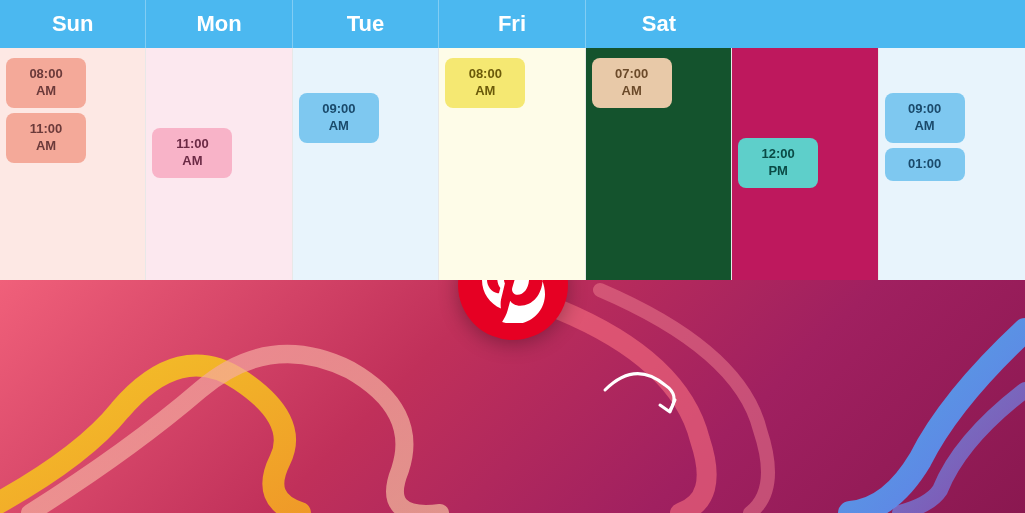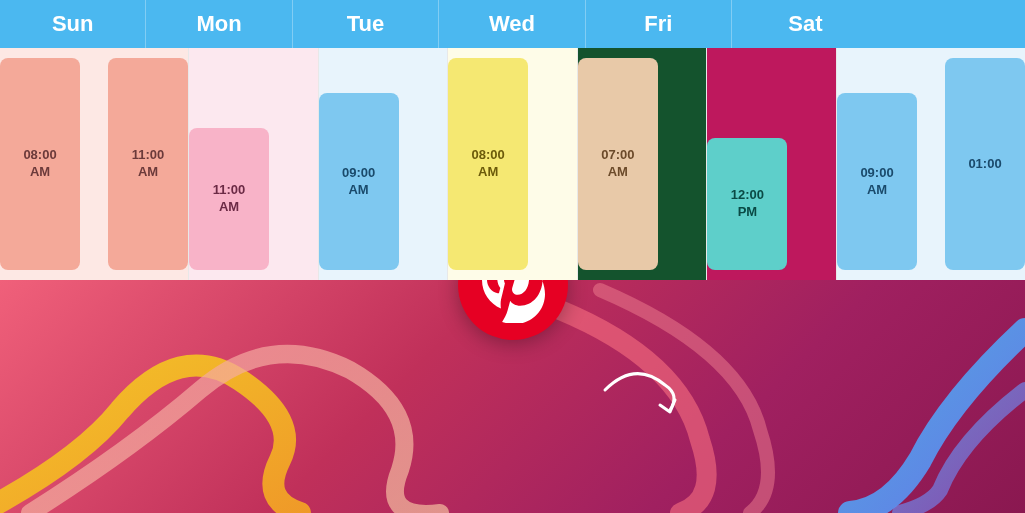--- a/index.html
+++ b/index.html
@@ -35,24 +35,24 @@
     .calendar-header-cell:last-child { border-right: none; }
 
     .calendar-body {
       display: grid;
       grid-template-columns: repeat(7, 1fr);
       height: 232px;
     }
 
     .day-col {
       border-right: 1px solid #e8e8e8;
-      padding: 10px 0;
-      display: flex;
-      flex-direction: row;
-      gap: 28px;
+      padding: 10px 6px;
+      display: flex;
+      flex-direction: column;
+      gap: 5px;
     }
     .day-col:last-child { border-right: none; }
 
     .day-col.sun-col { background: #fde8e4; }
     .day-col.mon-col { background: #fce8ef; }
     .day-col.tue-col { background: #e8f4fc; }
     .day-col.wed-col { background: #fefce8; }
     .day-col.thu-col { background: #14532d; }
     .day-col.fri-col { background: #be185d; }
     .day-col.sat-col { background: #e8f4fc; }
@@ -131,23 +131,20 @@
     <div class="calendar-header-cell">
       <span>Sun</span>
     </div>
     <div class="calendar-header-cell">
       <span>Mon</span>
     </div>
     <div class="calendar-header-cell">
       <span>Tue</span>
     </div>
     <div class="calendar-header-cell">
-      <span>Wed</span>
-    </div>
-    <div class="calendar-header-cell">
       <span>Fri</span>
     </div>
     <div class="calendar-header-cell">
       <span>Sat</span>
     </div>
   </div>
 
   <div class="calendar-body">
 
     <div class="day-col sun-col">

